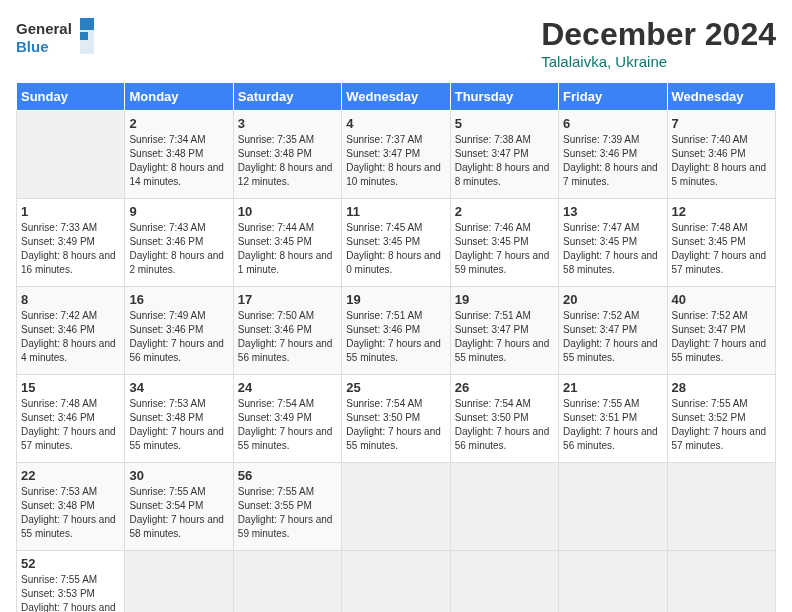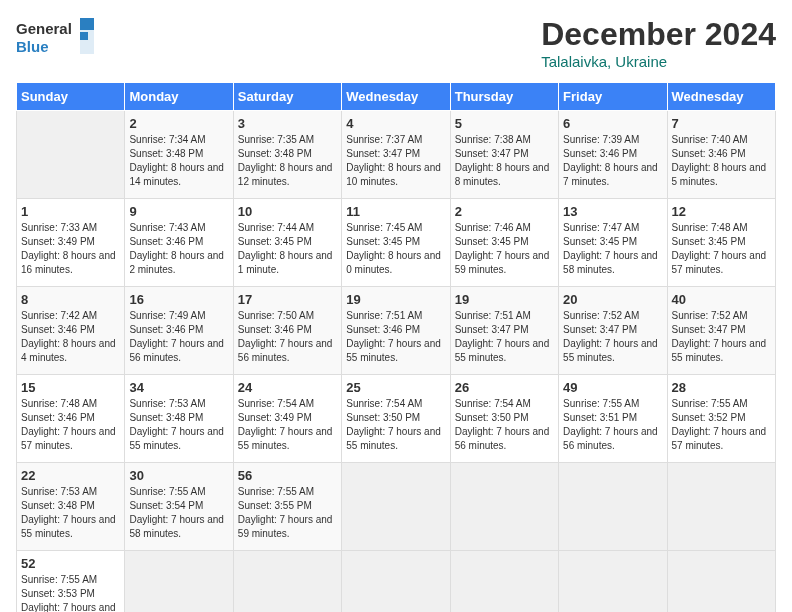--- a/index.html
+++ b/index.html
@@ -211,21 +211,21 @@
         </td>
         <td>
           <span class="day-num">25</span>
 <div class="day-info">Sunrise: 7:54 AM<br>Sunset: 3:50 PM<br>Daylight: 7 hours and 55 minutes.</div>
         </td>
         <td>
           <span class="day-num">26</span>
 <div class="day-info">Sunrise: 7:54 AM<br>Sunset: 3:50 PM<br>Daylight: 7 hours and 56 minutes.</div>
         </td>
         <td>
-          <span class="day-num">49</span>
+          <span class="day-num">21</span>
 <div class="day-info">Sunrise: 7:55 AM<br>Sunset: 3:51 PM<br>Daylight: 7 hours and 56 minutes.</div>
         </td>
         <td>
           <span class="day-num">28</span>
 <div class="day-info">Sunrise: 7:55 AM<br>Sunset: 3:52 PM<br>Daylight: 7 hours and 57 minutes.</div>
         </td>
       </tr>
       <tr>
         <td>
           <span class="day-num">22</span>

